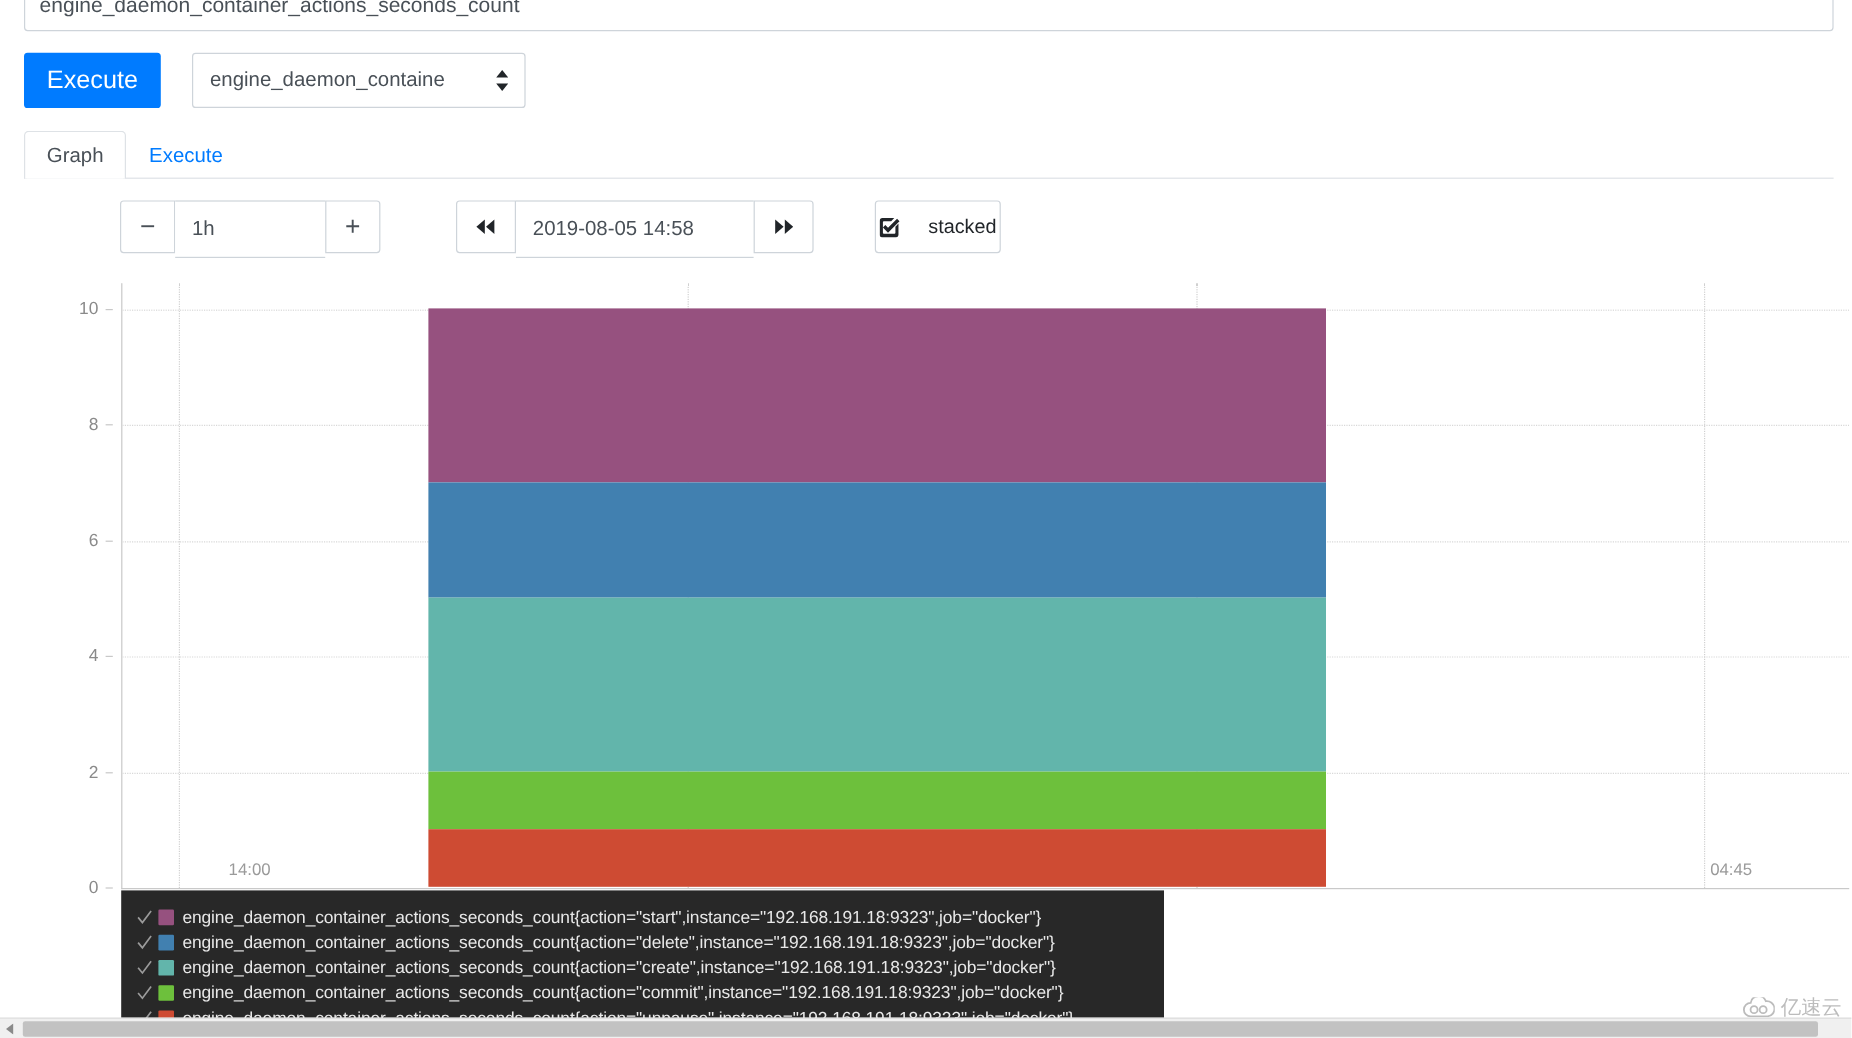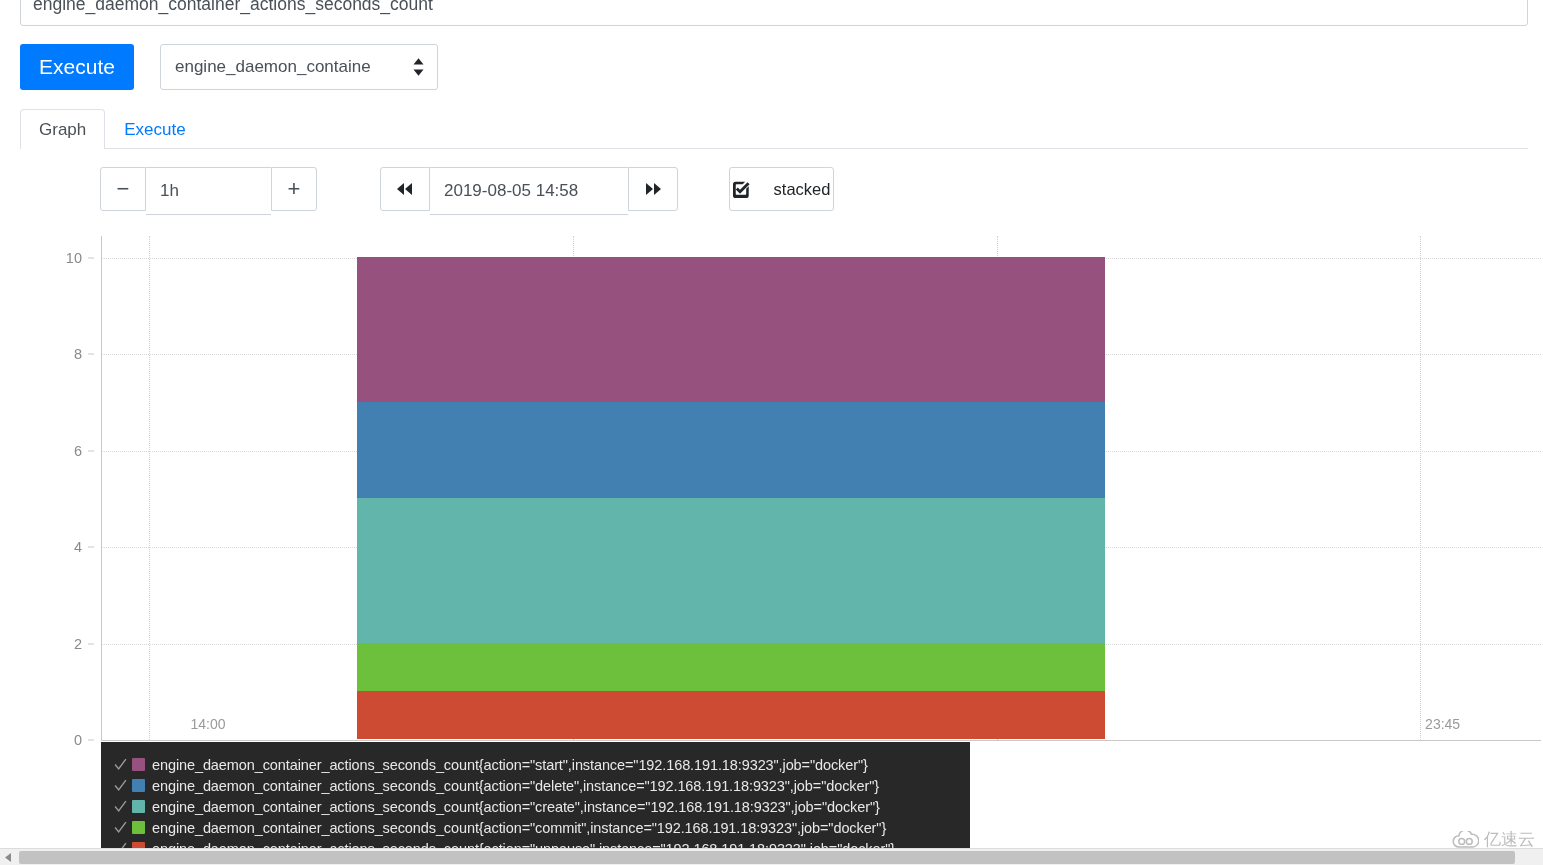--- a/index.html
+++ b/index.html
@@ -380,21 +380,21 @@
         <div class="hgrid" style="top: 214.8px;"></div>
         <div class="hgrid" style="top: 118.4px;"></div>
         <div class="hgrid" style="top: 22px;"></div>
         <div class="vgrid" style="left: 3.3%;"></div>
         <div class="x-label" style="left: 3.3%; margin-left: 36px;">14:00</div>
         <div class="vgrid" style="left: 32.7%;"></div>
         <div class="x-label" style="left: 32.7%;">14:15</div>
         <div class="vgrid" style="left: 62.2%;"></div>
         <div class="x-label" style="left: 62.2%;">14:30</div>
         <div class="vgrid" style="left: 91.6%;"></div>
-        <div class="x-label" style="left: 91.6%;">23:45</div>
+        <div class="x-label" style="left: 91.6%;">04:45</div>
         <div class="bar" style="left: 17.7%; width: 52%; height: 483px;">
           <div class="seg" style="top: 0px; height: 144.6px; background: rgb(150, 81, 127);"></div>
           <div class="seg" style="top: 144.6px; height: 96.4px; background: rgb(65, 128, 176);"></div>
           <div class="seg" style="top: 241px; height: 144.6px; background: rgb(98, 181, 171);"></div>
           <div class="seg" style="top: 385.6px; height: 48.2px; background: rgb(109, 192, 60);"></div>
           <div class="seg" style="top: 433.8px; height: 48.2px; background: rgb(206, 75, 51);"></div>
         </div>
       </div>
   </div>
 

